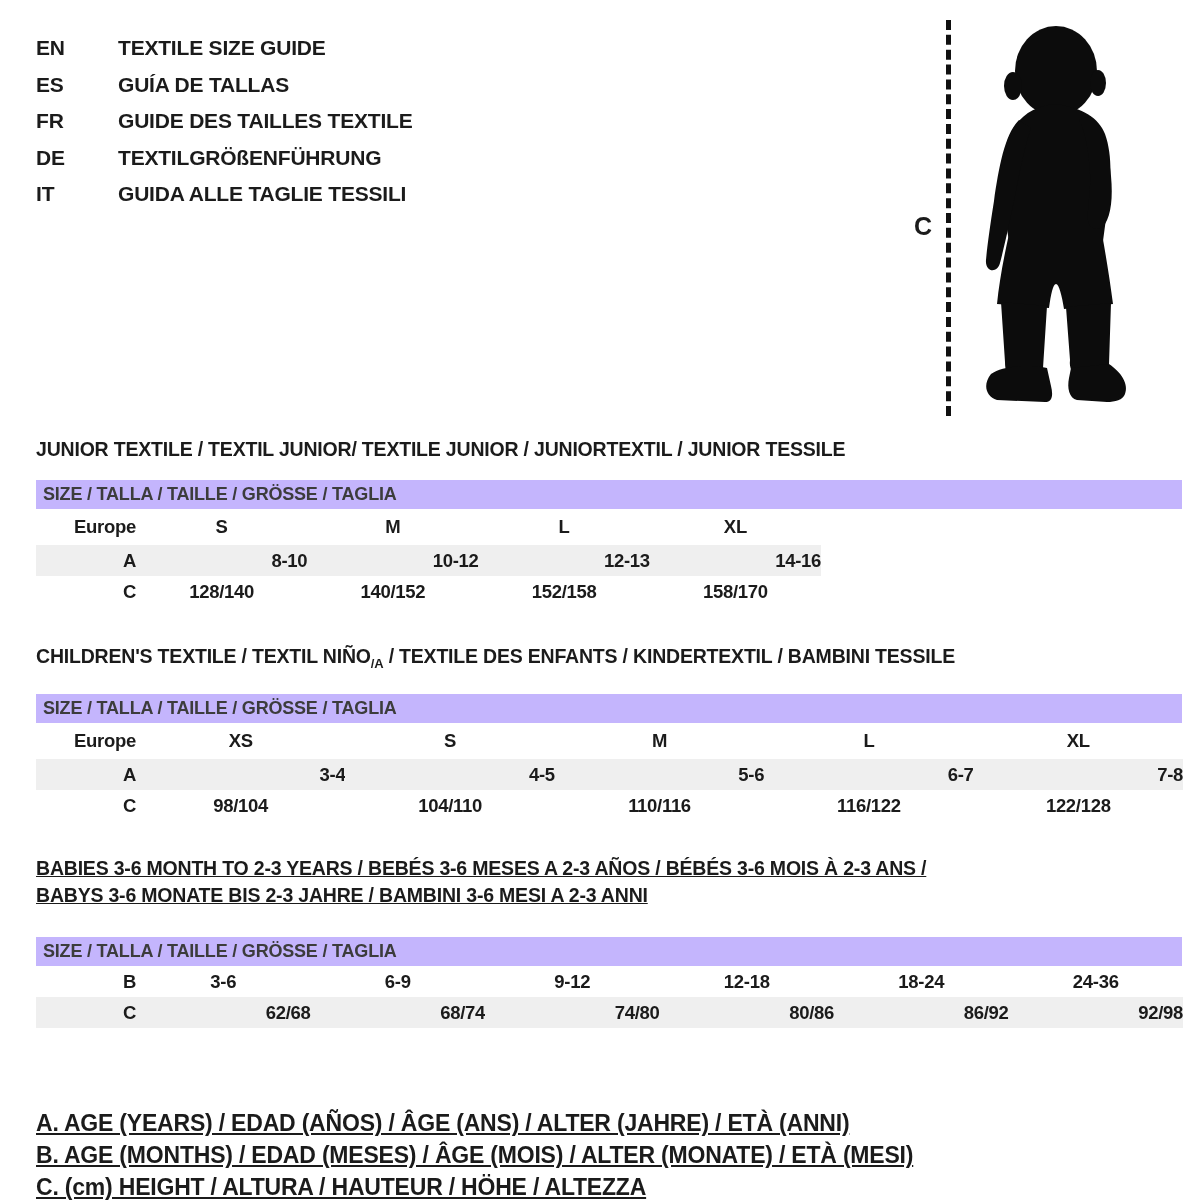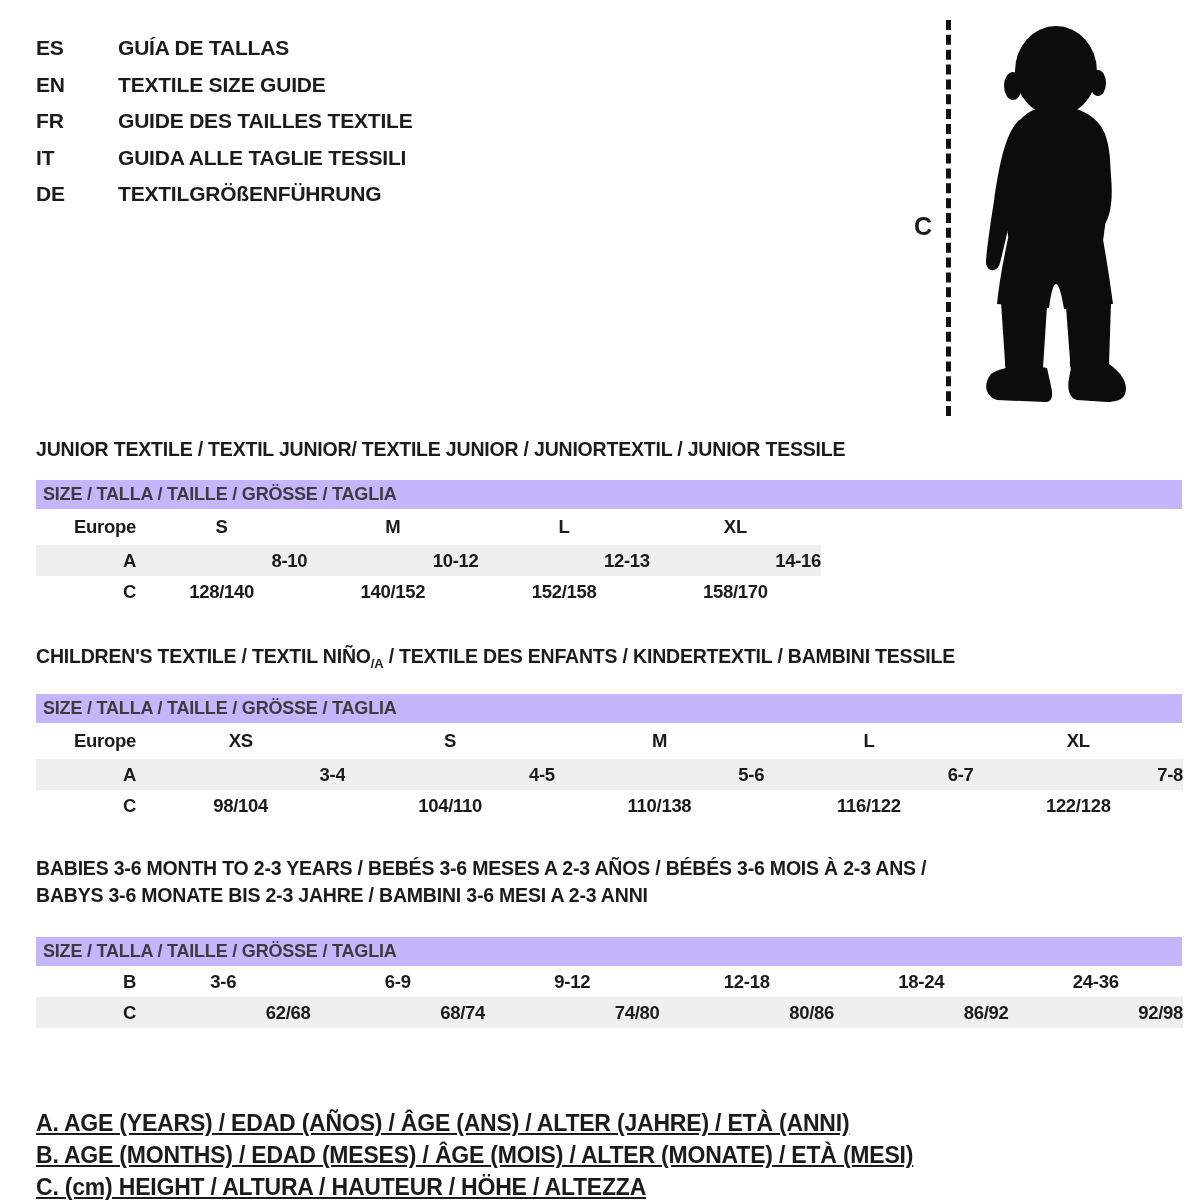--- a/index.html
+++ b/index.html
@@ -46,52 +46,52 @@
   .grid-children { grid-template-columns: 100px repeat(5, 1fr); width: 1147px; }
   .grid-babies   { grid-template-columns: 100px repeat(6, 1fr); width: 1147px; }
   .cell { font-size: 18.5px; height: 31px; line-height: 31px; text-align: center; }
   .cell.head { height: 36px; line-height: 36px; }
   .cell.lbl { text-align: right; padding-left: 7px; }
   .shaded { background: #efefef; text-align: right; }
 
   #junior-section   { margin-top: 224px; }
   #children-section { margin-top: 37px; }
   #babies-section   { margin-top: 34px; }
-  #babies-section .section-title { line-height: 27px; }
+  #babies-section .section-title { line-height: 27px; text-decoration: underline; }
   #babies-section .size-bar { margin-top: 28px; }
 
   
   .footnotes { margin-top: 79px; font-size: 23px; font-weight: bold; letter-spacing: -0.2px; text-decoration: underline; }
   .footnote { line-height: 32px; }
 </style>
 </head>
 <body>
 
 <div class="content">
 
   <div class="lang-block">
     <div class="lang-row">
+      <span class="lang-code">EN</span>
+      <span class="lang-title">TEXTILE SIZE GUIDE</span>
+    </div>
+    <div class="lang-row">
       <span class="lang-code">ES</span>
       <span class="lang-title">GUÍA DE TALLAS</span>
-    </div>
-    <div class="lang-row">
-      <span class="lang-code">EN</span>
-      <span class="lang-title">TEXTILE SIZE GUIDE</span>
     </div>
     <div class="lang-row">
       <span class="lang-code">FR</span>
       <span class="lang-title">GUIDE DES TAILLES TEXTILE</span>
     </div>
     <div class="lang-row">
+      <span class="lang-code">DE</span>
+      <span class="lang-title">TEXTILGRÖßENFÜHRUNG</span>
+    </div>
+    <div class="lang-row">
       <span class="lang-code">IT</span>
       <span class="lang-title">GUIDA ALLE TAGLIE TESSILI</span>
-    </div>
-    <div class="lang-row">
-      <span class="lang-code">DE</span>
-      <span class="lang-title">TEXTILGRÖßENFÜHRUNG</span>
     </div>
   </div>
 
   <div id="junior-section">
     <div class="section-title">JUNIOR TEXTILE / TEXTIL JUNIOR/ TEXTILE JUNIOR / JUNIORTEXTIL / JUNIOR TESSILE</div>
     <div class="size-bar">SIZE / TALLA / TAILLE / GRÖSSE / TAGLIA</div>
     <div class="grid grid-junior">
       <div class="cell head lbl">Europe</div>
       <div class="cell head">S</div>
       <div class="cell head">M</div>
@@ -126,21 +126,21 @@
       <div class="cell lbl shaded">A</div>
       <div class="cell shaded">3-4</div>
       <div class="cell shaded">4-5</div>
       <div class="cell shaded">5-6</div>
       <div class="cell shaded">6-7</div>
       <div class="cell shaded">7-8</div>
 
       <div class="cell lbl">C</div>
       <div class="cell">98/104</div>
       <div class="cell">104/110</div>
-      <div class="cell">110/138</div>
+      <div class="cell">110/116</div>
       <div class="cell">116/122</div>
       <div class="cell">122/128</div>
     </div>
   </div>
 
   <div id="babies-section">
     <div class="section-title">
       <div>BABIES 3-6 MONTH TO 2-3 YEARS / BEBÉS 3-6 MESES A 2-3 AÑOS / BÉBÉS 3-6 MOIS À 2-3 ANS /</div>
       <div>BABYS 3-6 MONATE BIS 2-3 JAHRE / BAMBINI 3-6 MESI A 2-3 ANNI</div>
     </div>

